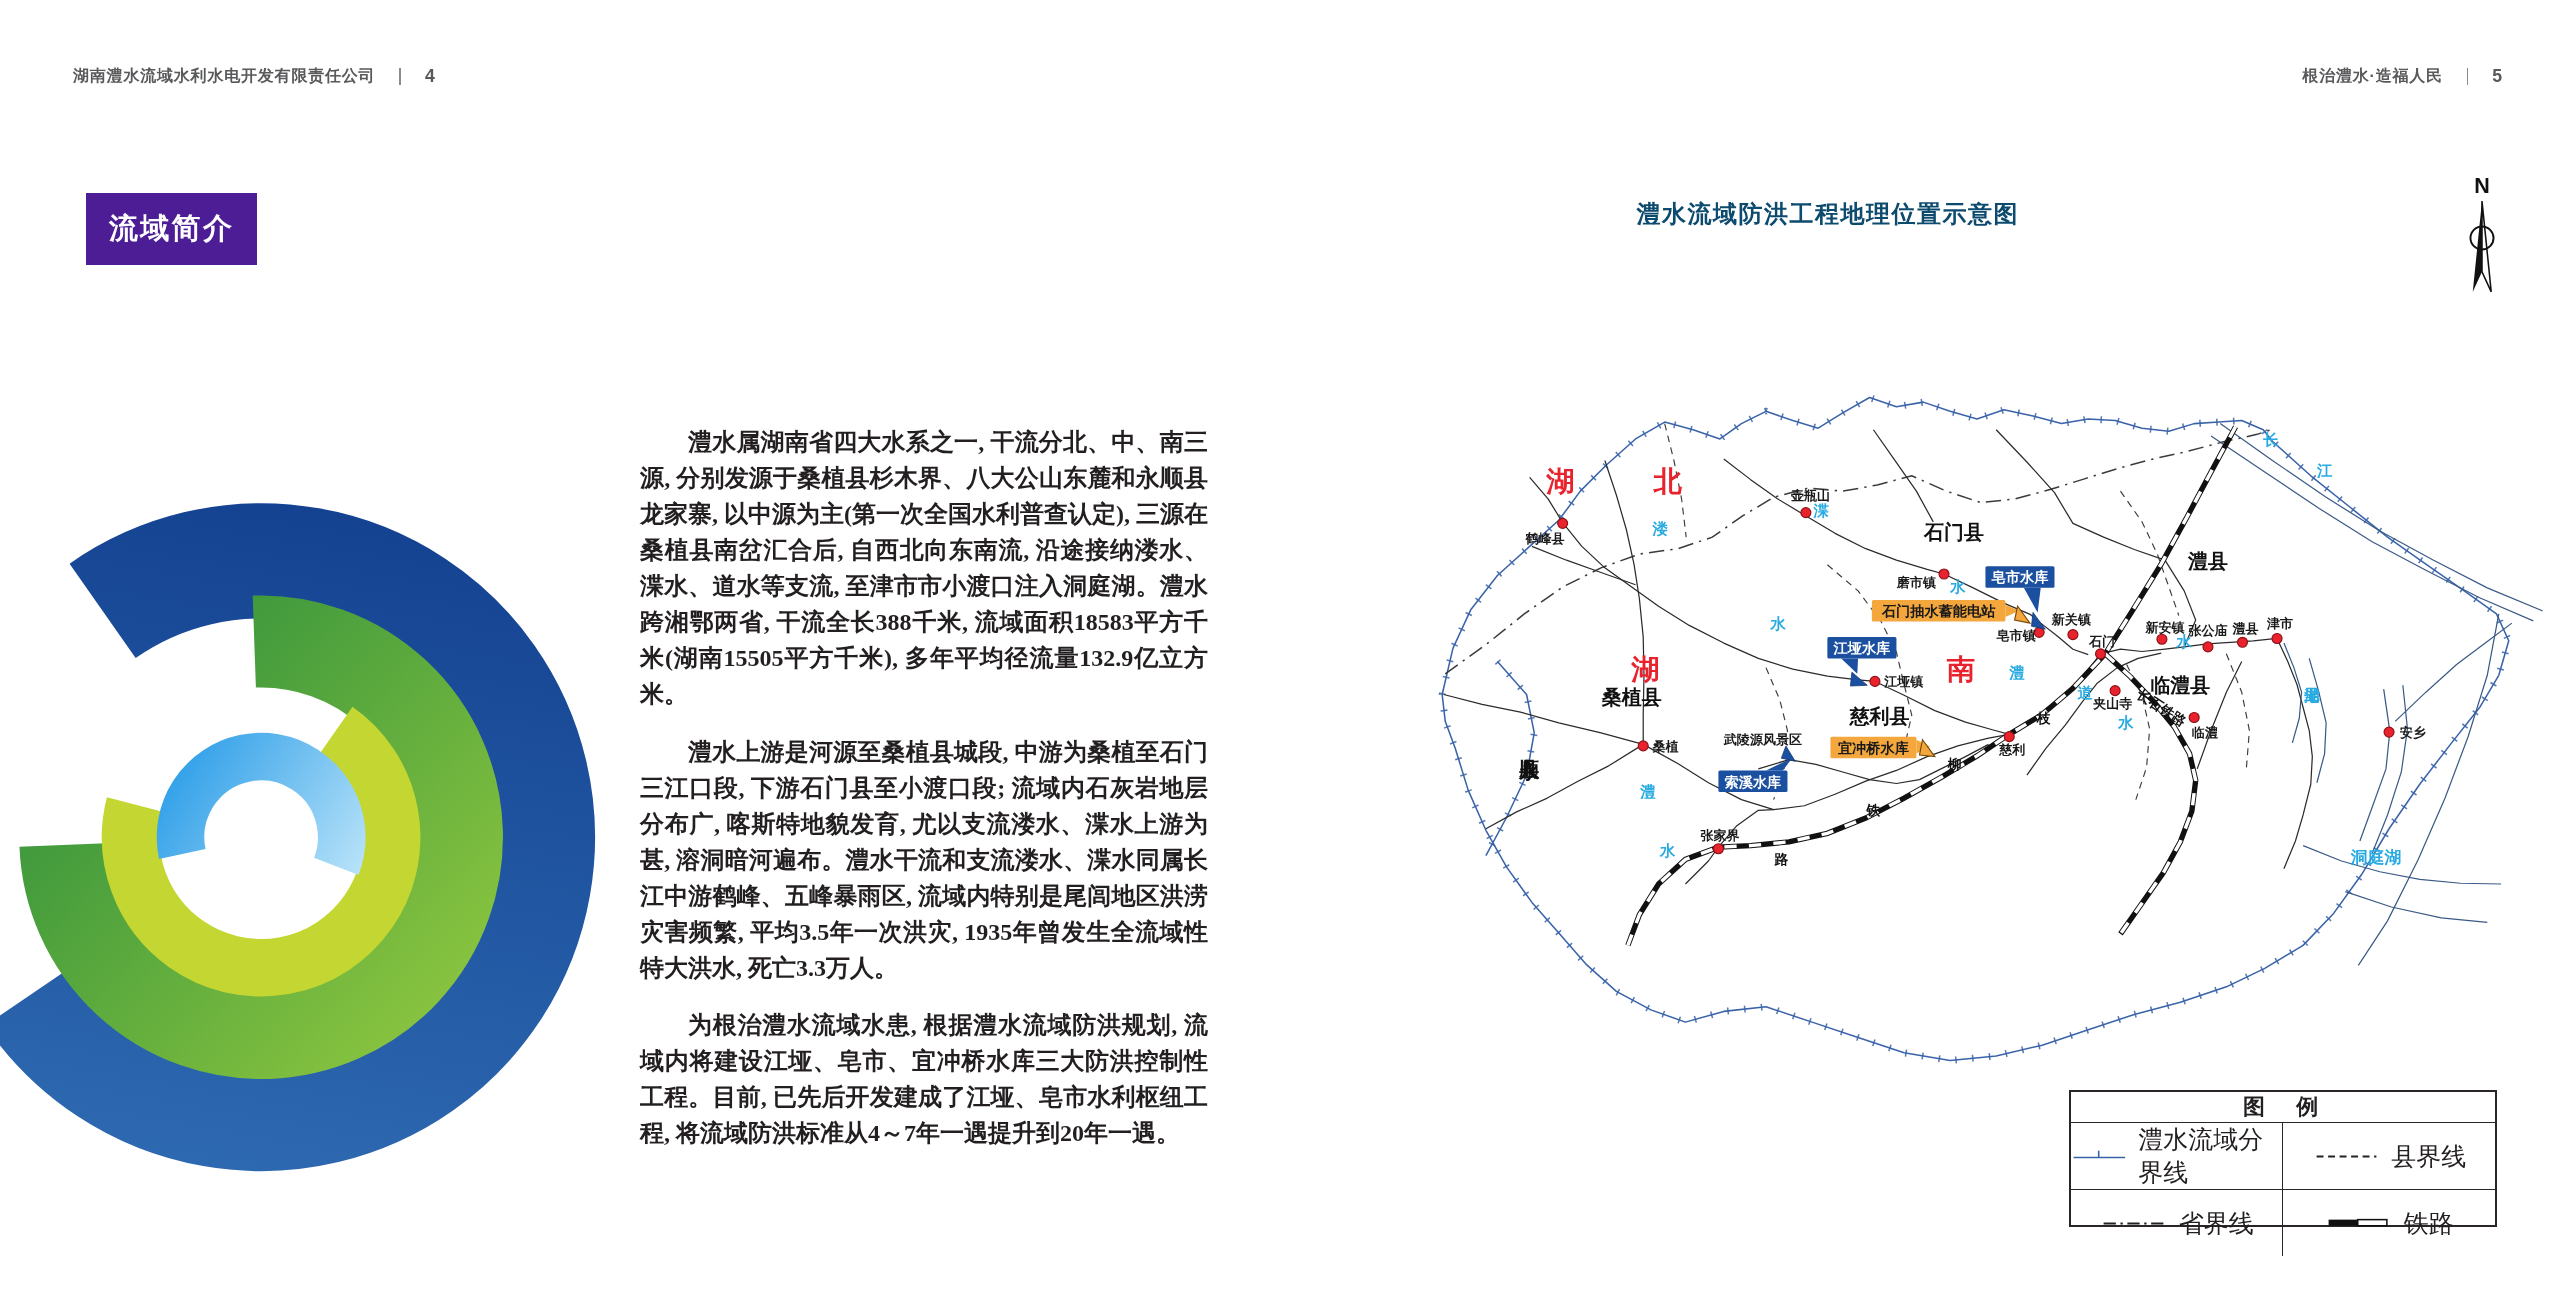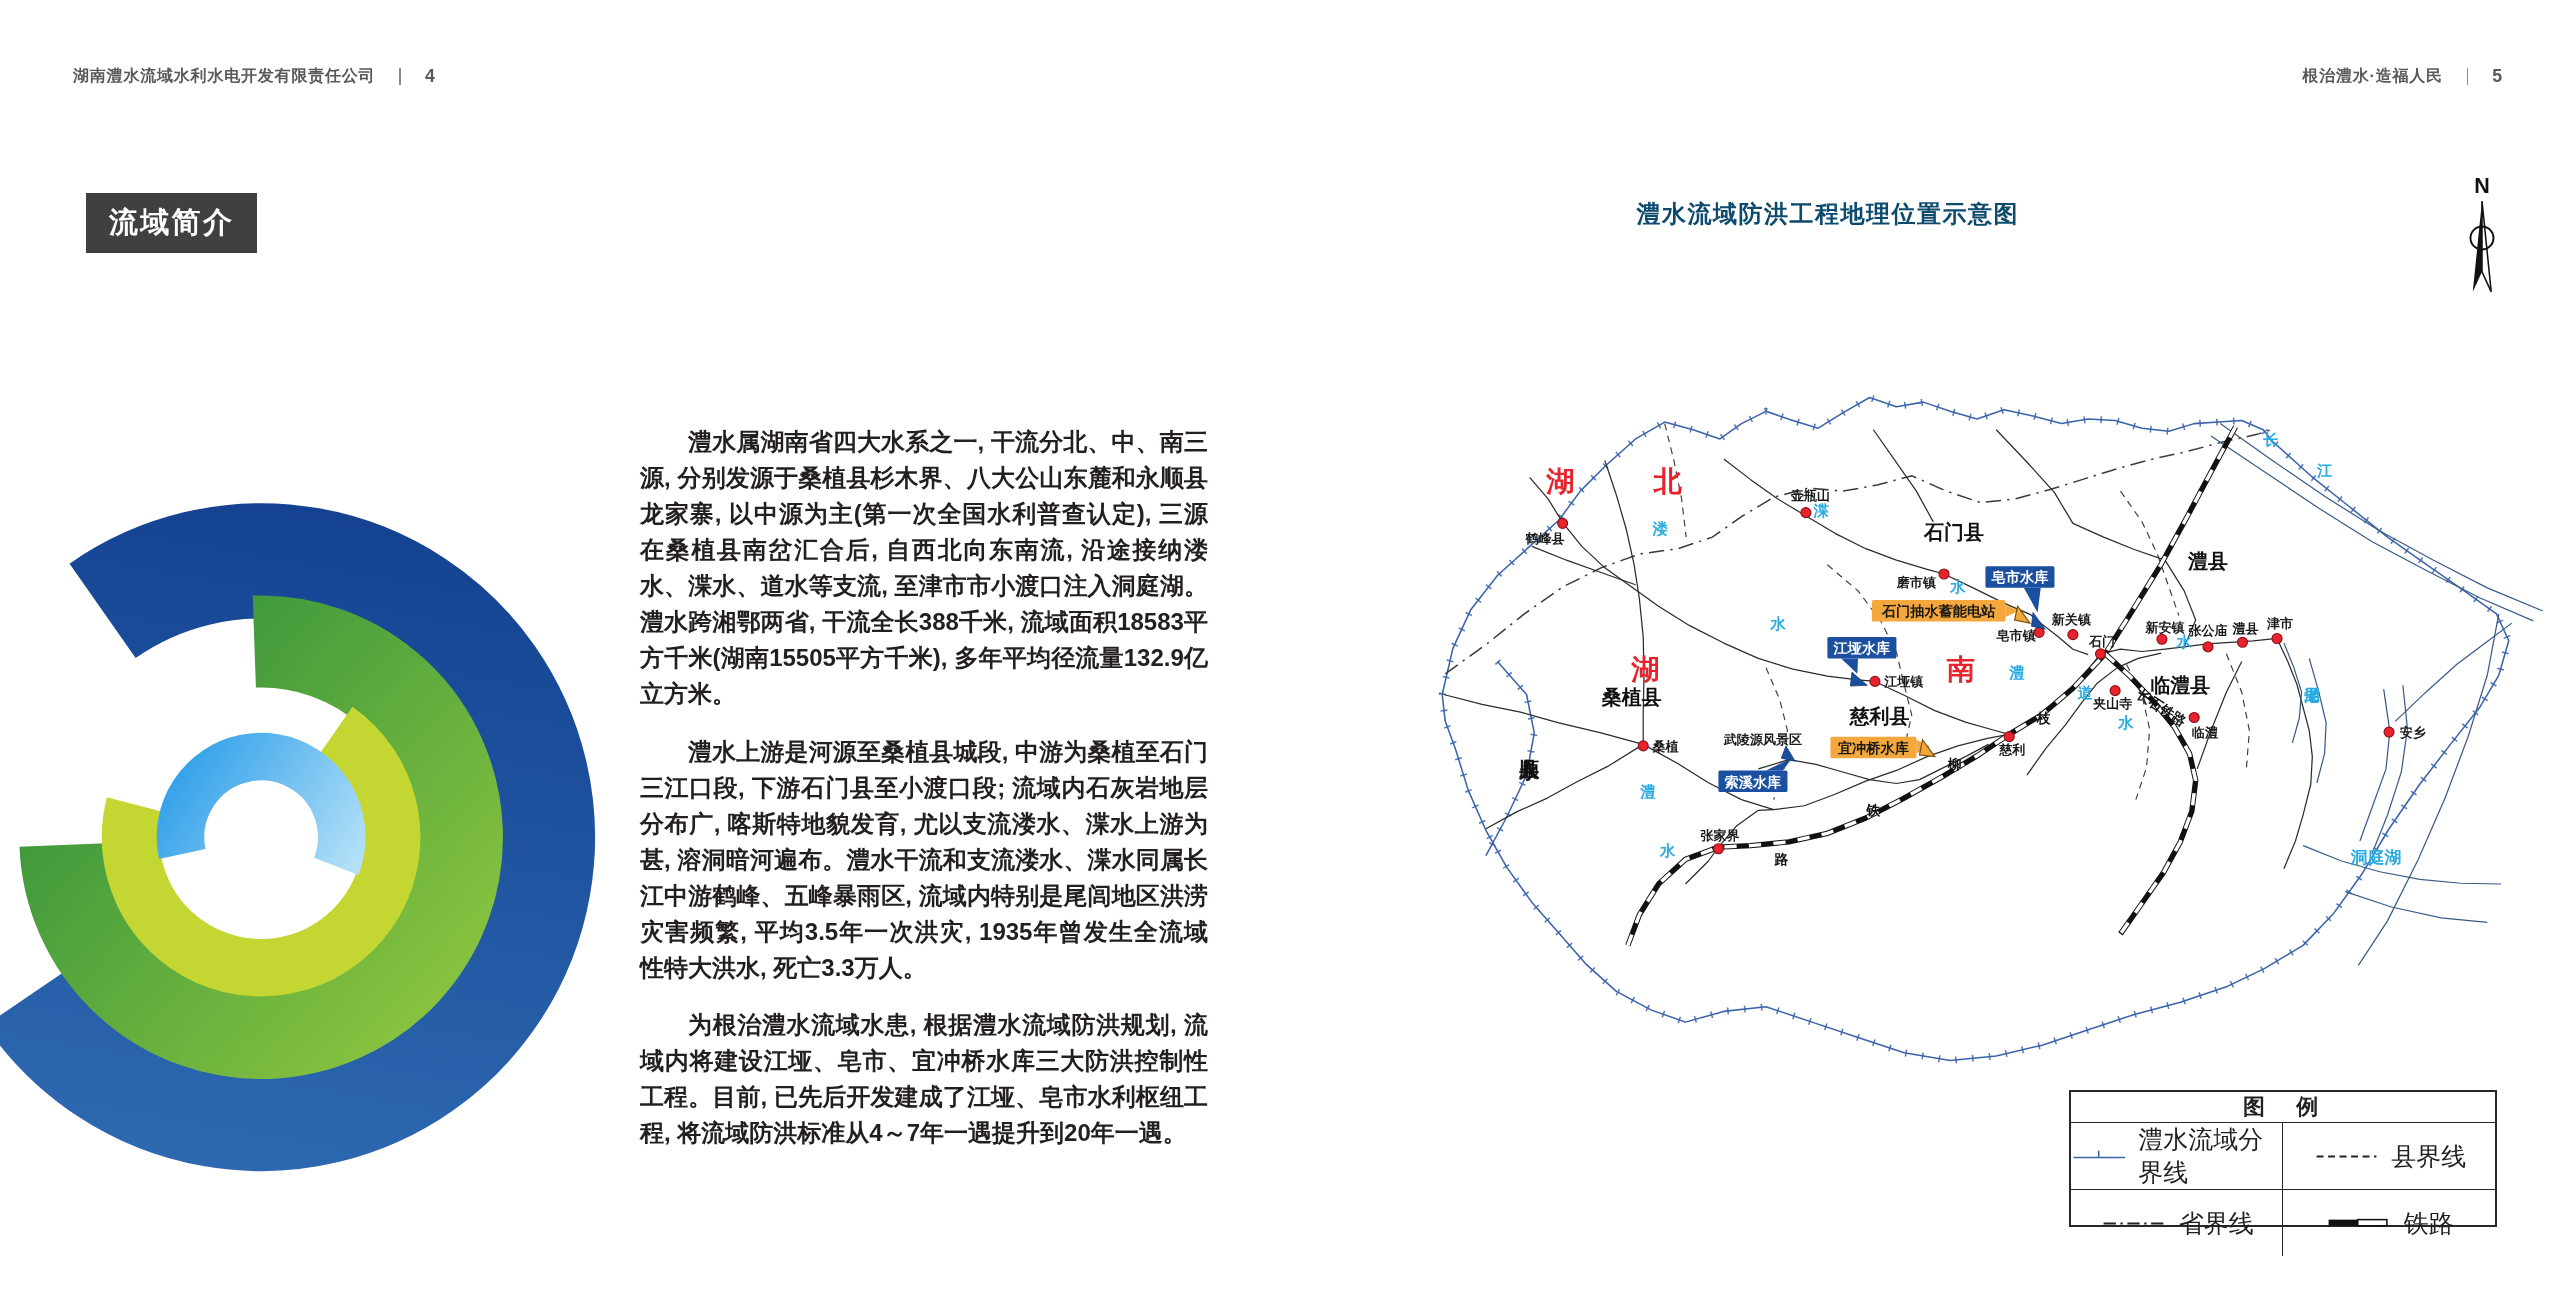--- a/index.html
+++ b/index.html
@@ -9,27 +9,27 @@
   }
   
   .hdr{position:absolute;top:66px;display:flex;align-items:center;gap:24px;
        font-size:16px;font-weight:bold;color:#58595b;letter-spacing:0.8px;}
   .hdr-left{left:73px;}
   .hdr-right{right:73px;}
   .hdr .vdiv{width:1.5px;height:17px;background:#8a8b8d;}
   .hdr .pnum{font-size:17.7px;}
   
   .section-title{
-    position:absolute;left:86px;top:193px;background:#404040;color:#ffffff;
-    font-size:29px;font-weight:bold;padding:10px 23px;letter-spacing:2.3px;
+    position:absolute;left:86px;top:193px;background:#4c1d95;color:#ffffff;
+    font-size:29px;font-weight:bold;padding:16px 23px;letter-spacing:2.3px;
   }
   .logo{position:absolute;left:0px;top:177px;width:599px;height:998px;}
   .body-text{
     position:absolute;left:640px;top:424px;width:568px;
-    font-family:Liberation Sans, sans-serif;font-weight:bold;color:#231f20;
+    font-family:Liberation Serif, serif;font-weight:bold;color:#231f20;
     font-size:24px;line-height:36px;text-align:justify;
   }
   .body-text p{margin:0 0 21.5px 0;text-indent:2em;}
   
   .map-title{
     position:absolute;left:1612px;top:175px;width:407px;text-align:right;
     color:#0c4a6e;font-size:24px;font-weight:bold;letter-spacing:1.5px;margin-top:23px;
   }
   .compass{position:absolute;left:2455px;top:175px;width:54px;text-align:center;}
   .compass .n{font-size:21.5px;font-weight:bold;color:#111;display:block;line-height:23px;}

